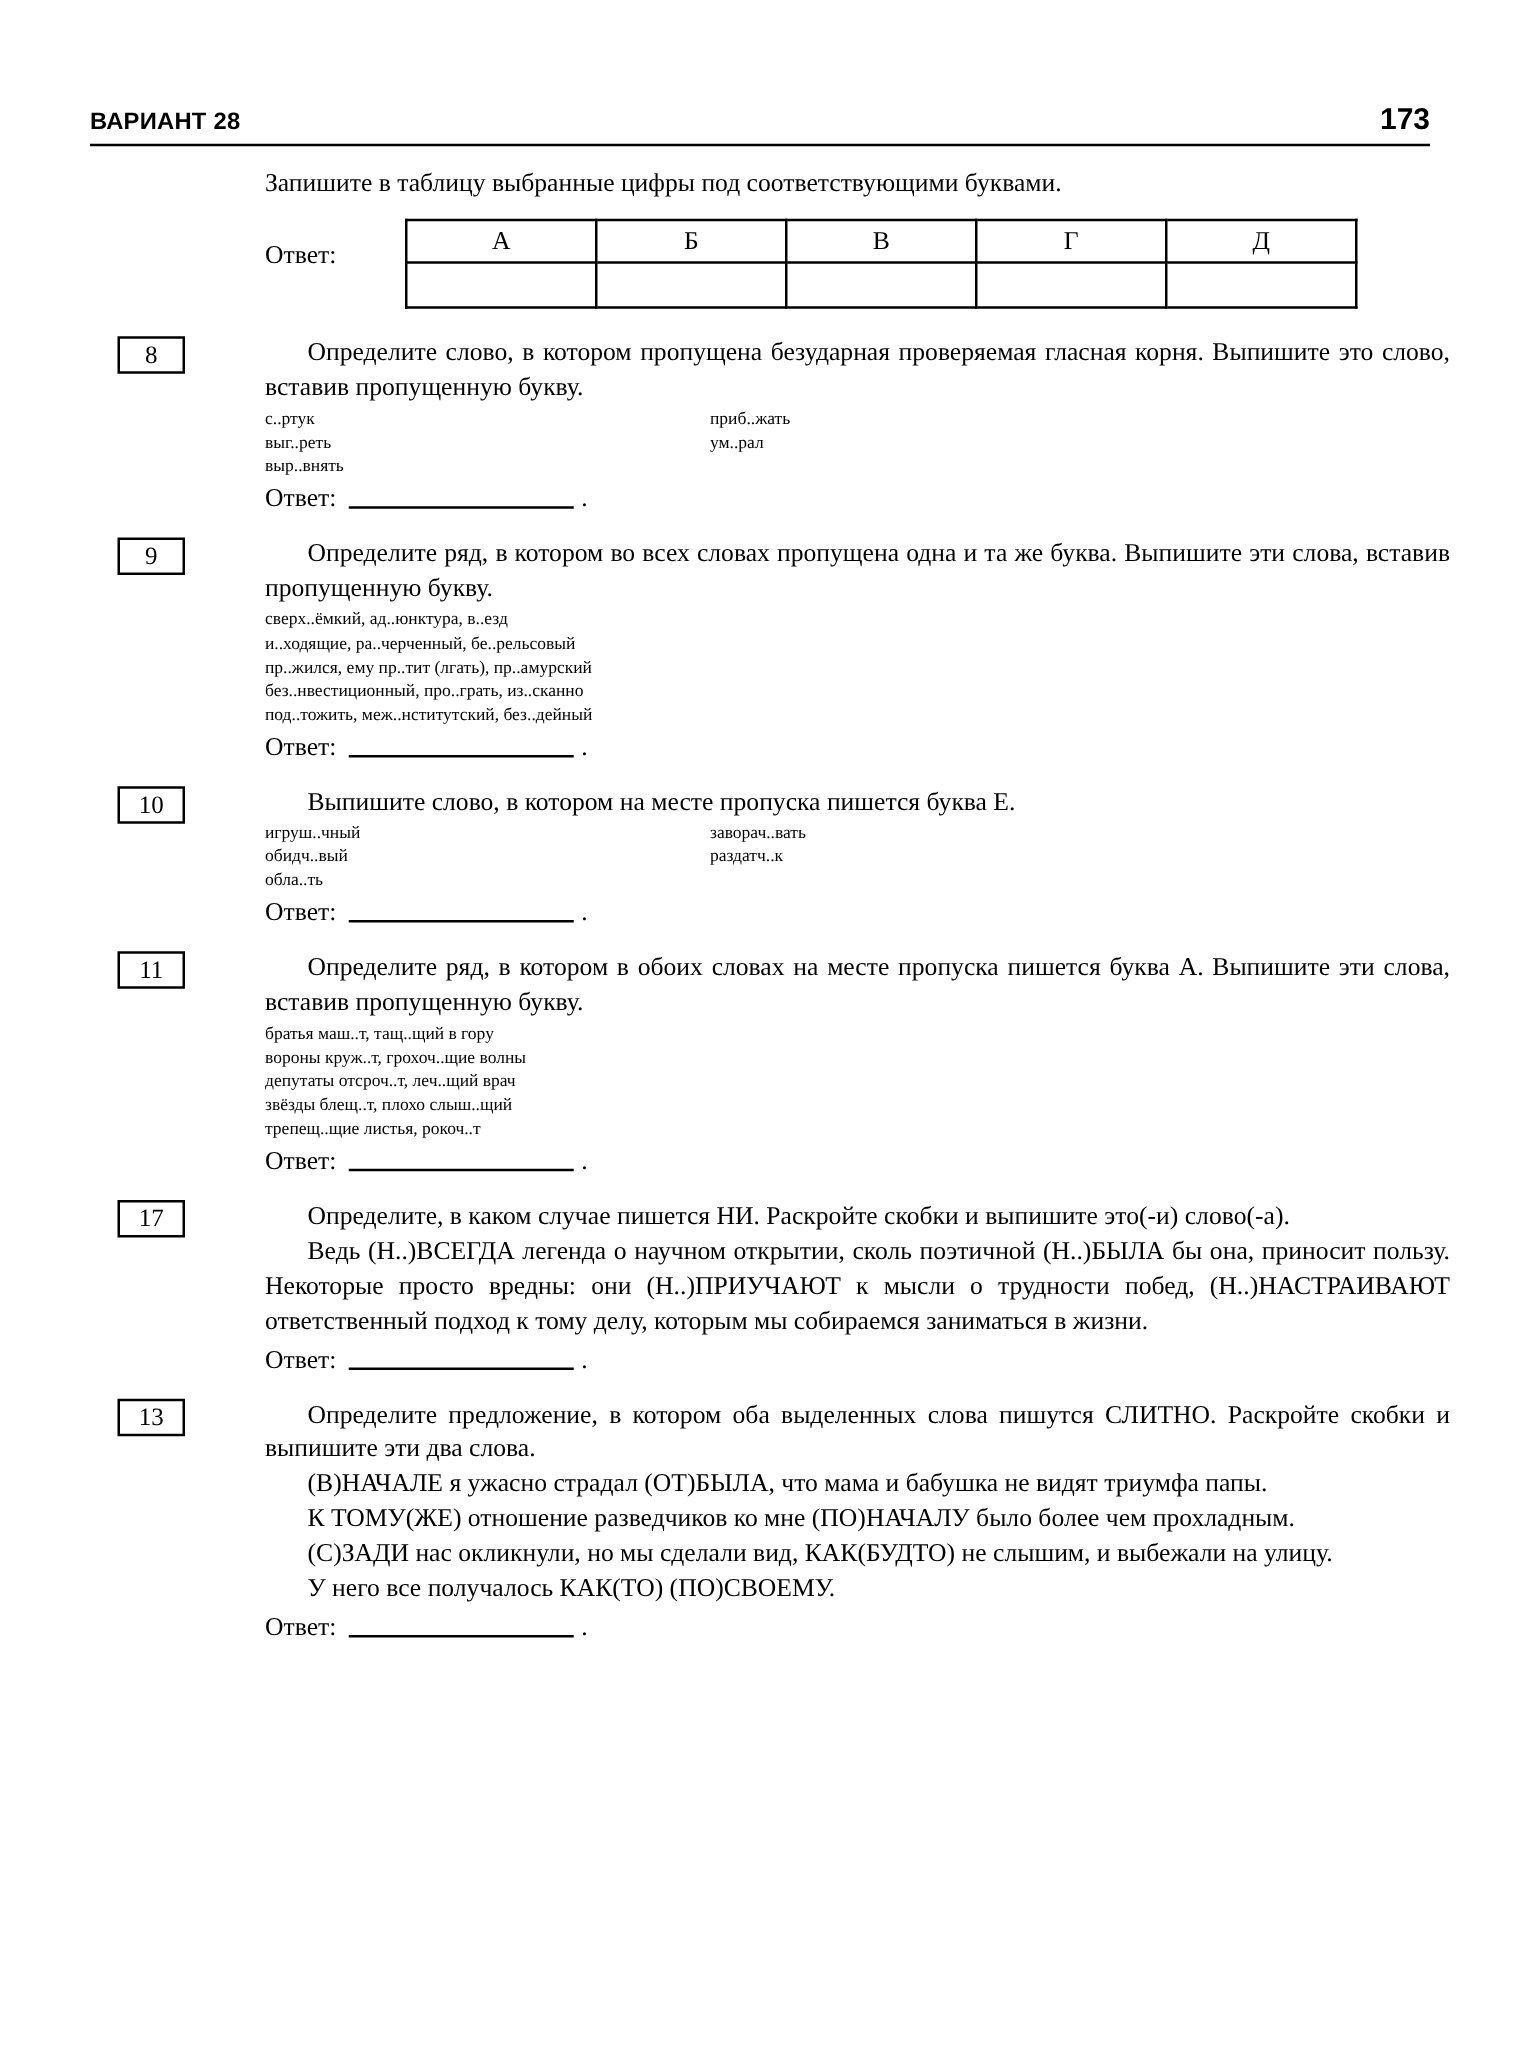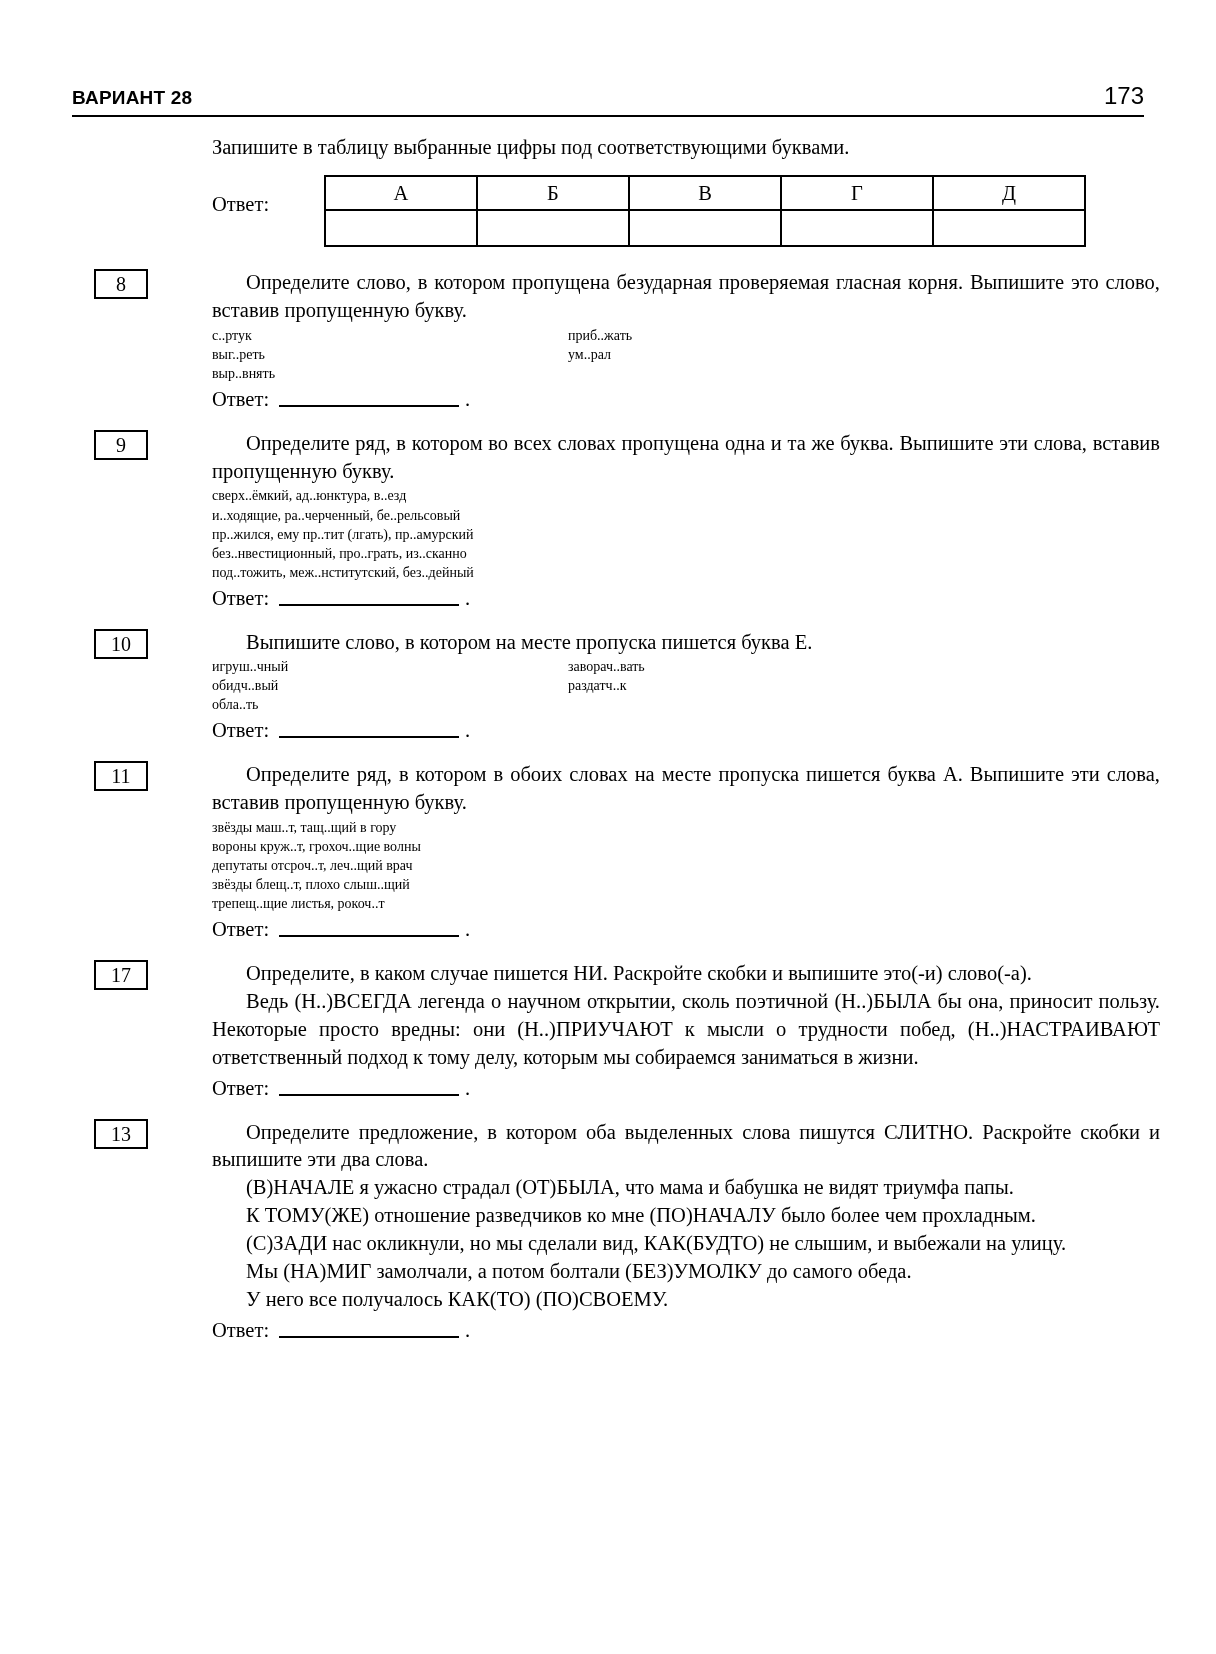--- a/index.html
+++ b/index.html
@@ -32,21 +32,21 @@
     justify-content: space-between;
   }
   .header-left {
     font-family: "Liberation Sans", sans-serif;
     font-weight: bold;
     font-size: 19px;
     letter-spacing: 0.2px;
   }
   .header-right {
     font-family: "Liberation Sans", sans-serif;
-    font-weight: normal;
+    font-weight: bold;
     font-size: 24px;
   }
   .header-rule {
     position: absolute;
     left: 72px;
     right: 72px;
     top: 115px;
     height: 2px;
     background: #000;
   }
@@ -253,21 +253,21 @@
       </div>
     </div>
 
     <div class="spacer-sm"></div>
 
     <div class="block">
       <div class="qnum">11</div>
       <div class="body">
         <p class="lead">Определите ряд, в котором в обоих словах на месте пропуска пишется буква А. Выпишите эти слова, вставив пропущенную букву.</p>
         <div class="wordlist">
-          <div class="wordline">звёзды маш..т, тащ..щий в гору</div>
+          <div class="wordline">братья маш..т, тащ..щий в гору</div>
           <div class="wordline">вороны круж..т, грохоч..щие волны</div>
           <div class="wordline">депутаты отсроч..т, леч..щий врач</div>
           <div class="wordline">звёзды блещ..т, плохо слыш..щий</div>
           <div class="wordline">трепещ..щие листья, рокоч..т</div>
         </div>
         <div class="otvet">
           <span class="lbl">Ответ:</span>
           <span class="rule"></span>
           <span class="dot">.</span>
         </div>
@@ -291,21 +291,20 @@
 
     <div class="spacer-sm"></div>
 
     <div class="block">
       <div class="qnum">13</div>
       <div class="body">
         <p class="lead">Определите предложение, в котором оба выделенных слова пишутся СЛИТНО. Раскройте скобки и выпишите эти два слова.</p>
         <p class="first-line-indent">(В)НАЧАЛЕ я ужасно страдал (ОТ)БЫЛА, что мама и бабушка не видят триумфа папы.</p>
         <p class="first-line-indent">К ТОМУ(ЖЕ) отношение разведчиков ко мне (ПО)НАЧАЛУ было более чем прохладным.</p>
         <p class="first-line-indent">(С)ЗАДИ нас окликнули, но мы сделали вид, КАК(БУДТО) не слышим, и выбежали на улицу.</p>
-        <p class="first-line-indent">Мы (НА)МИГ замолчали, а потом болтали (БЕЗ)УМОЛКУ до самого обеда.</p>
         <p class="first-line-indent">У него все получалось КАК(ТО) (ПО)СВОЕМУ.</p>
         <div class="otvet">
           <span class="lbl">Ответ:</span>
           <span class="rule"></span>
           <span class="dot">.</span>
         </div>
       </div>
     </div>
 
   </div>

